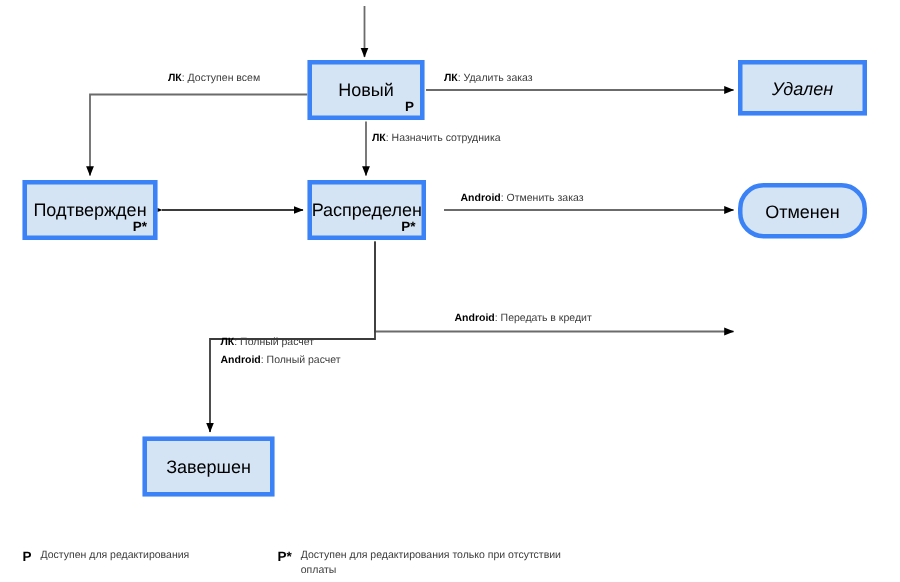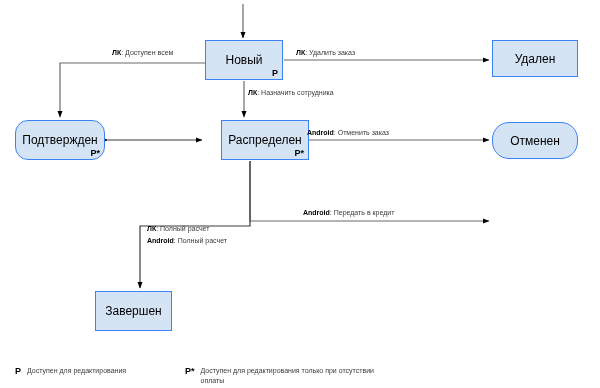--- a/index.html
+++ b/index.html
@@ -24,21 +24,21 @@
   .svg-layer {
     position: absolute;
     left: 0; top: 0;
     width: 600px;
     height: 388px;
   }
   .state-node {
     position: absolute;
     box-sizing: border-box;
     background: #d4e4f4;
-    border: 1px solid #3b82f6;
+    border: 3px solid #3b82f6;
     display: flex;
     align-items: center;
     justify-content: center;
   }
   .state-label {
     font-size: 12px;
     line-height: 14px;
     color: #000;
     text-align: center;
     white-space: nowrap;
@@ -126,40 +126,40 @@
     <g>
       <path d="M250,161 L250,226 L140,226 L140,288" fill="none" stroke="#3b3b3b" stroke-width="1.2" marker-end="url(#arrowhead)"></path>
     </g>
   </svg>
 
   <div class="state-node" style="left:205px; top:40px; width:78px; height:40px;">
     <span class="state-label">Новый</span>
     <span class="state-mark">Р</span>
   </div>
 
-  <div class="state-node" style="left:492px; top:40px; width:86px; height:37px;">
+  <div class="state-node" style="left:492px; top:40px; width:86px; height:37px;font-style:italic;">
     <span class="state-label">Удален</span>
   </div>
 
-  <div class="state-node" style="left:15px; top:120px; width:90px; height:40px;border-radius:13px;">
+  <div class="state-node" style="left:15px; top:120px; width:90px; height:40px;">
     <span class="state-label">Подтвержден</span>
     <span class="state-mark">Р*</span>
   </div>
 
-  <div class="state-node" style="left:205px; top:120px; width:88px; height:40px;margin-left:16px;">
+  <div class="state-node" style="left:205px; top:120px; width:79px; height:40px;">
     <span class="state-label">Распределен</span>
     <span class="state-mark">Р*</span>
   </div>
 
   <div class="state-node" style="left:492px; top:122px; width:86px; height:37px;border-radius:17px;">
     <span class="state-label">Отменен</span>
   </div>
 
 
-  <div class="state-node" style="left:95px; top:291px; width:77px; height:40px;">
+  <div class="state-node" style="left:95px; top:291px; width:88px; height:40px;">
     <span class="state-label">Завершен</span>
   </div>
 
   <div class="edge-label" style="left:112px; top:48px;">
     <span class="chan">ЛК</span><span>: </span><span>Доступен всем</span>
   </div>
 
   <div class="edge-label" style="left:296px; top:48px;">
     <span class="chan">ЛК</span><span>: </span><span>Удалить заказ</span>
   </div>

